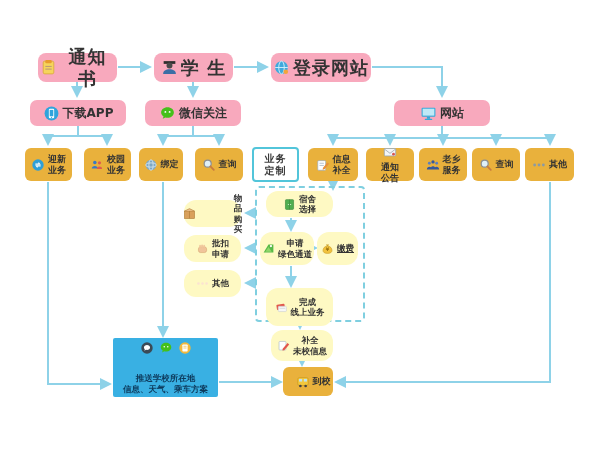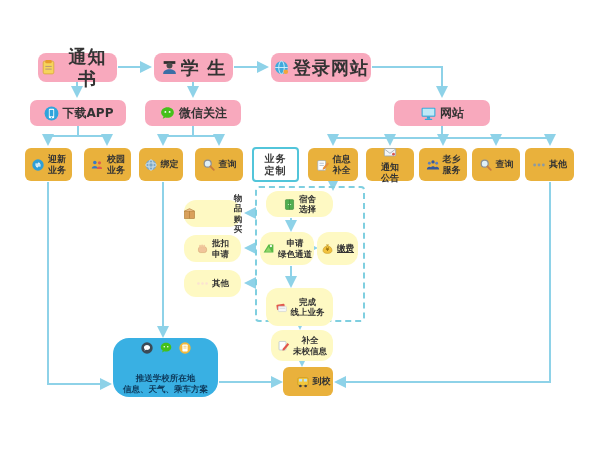--- a/index.html
+++ b/index.html
@@ -8,21 +8,21 @@
   #connectors{position:absolute;left:0;top:0;z-index:0;}
   .node{position:absolute;display:flex;align-items:center;justify-content:center;gap:3px;
         border-radius:7px;font-weight:bold;color:#333;box-sizing:border-box;z-index:1;padding:1px 2px;}
   .node .label{white-space:pre-line;text-align:center;line-height:1.18;}
   .pink{background:#f8a9bd;font-size:12px;}
   .pink.lg{font-size:18px;letter-spacing:1px;border-radius:8px;}
   .gold{background:#e9b13c;font-size:9px;border-radius:6px;}
   .orange{background:#fef9c3;font-size:8.5px;border-radius:12px;}
   .outline{background:#ffffff;border:2px solid #52c5da;font-size:10px;color:#3a3a3a;letter-spacing:1px;border-radius:4px;}
   .group{border:2px dashed #7fcfe0;background:transparent;border-radius:4px;z-index:0;padding:0;}
-  .blue{background:#39b0e3;flex-direction:column;gap:18px;font-size:8.5px;color:#0d3a5c;border-radius:16px;}
+  .blue{background:#39b0e3;flex-direction:column;gap:18px;font-size:8.5px;color:#0d3a5c;border-radius:2px;}
   .icon{display:inline-flex;}
   .icon svg{display:block;}
   .pink .icon svg{width:17px;height:17px;}
   .gold .icon svg,.orange .icon svg{width:14px;height:14px;}
   .orange .icon svg{width:13px;height:13px;}
   .blue .icon-row{display:flex;gap:5px;}
   .blue .icon-row .icon svg{width:14px;height:14px;}
 </style>
 </head>
 <body>

